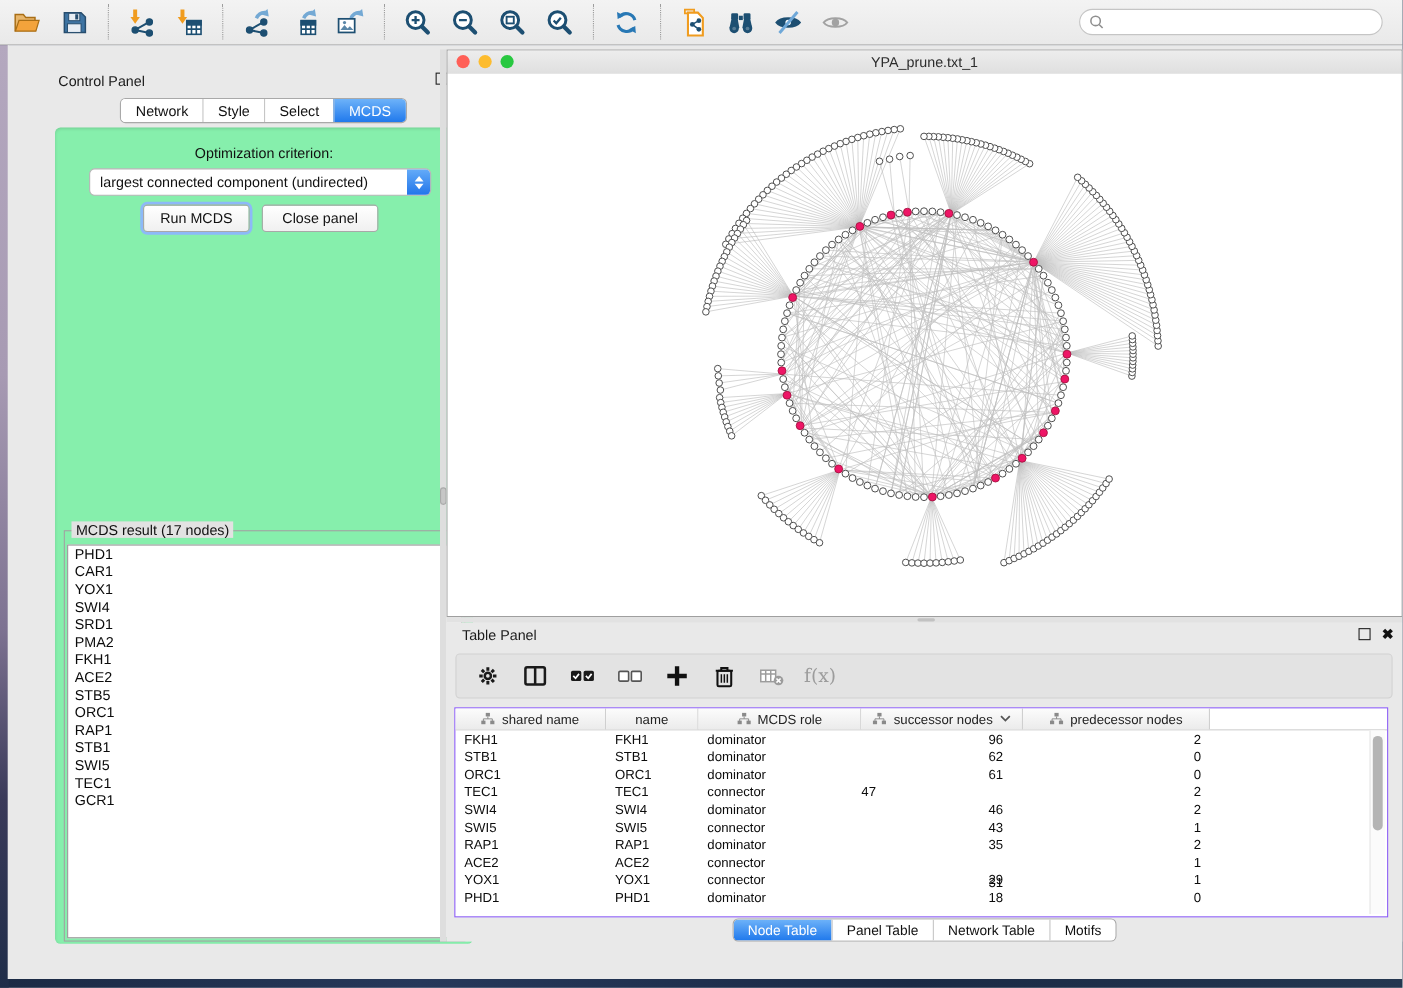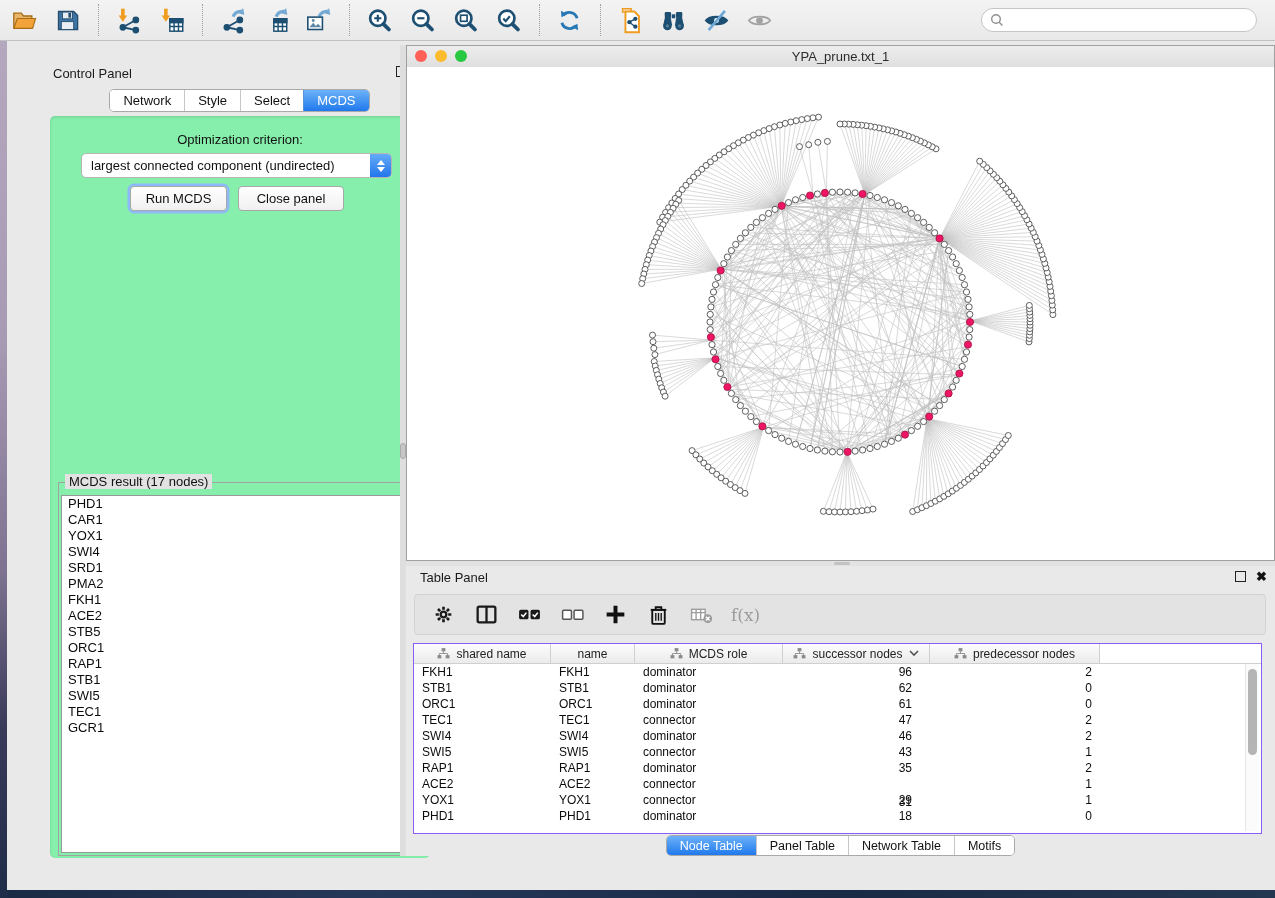--- a/index.html
+++ b/index.html
@@ -1245,21 +1245,21 @@
               <div class="t-cell" style="width: 137px; text-align: left; padding-left: 8px;">ORC1</div>
               <div class="t-cell" style="width: 84px; text-align: left; padding-left: 8px;">ORC1</div>
               <div class="t-cell" style="width: 148px; text-align: left; padding-left: 8px;">dominator</div>
               <div class="t-cell" style="width: 147px; text-align: right; padding-right: 18px;">61</div>
               <div class="t-cell" style="width: 170px; text-align: right; padding-right: 8px;">0</div>
             </div>
             <div class="t-row">
               <div class="t-cell" style="width: 137px; text-align: left; padding-left: 8px;">TEC1</div>
               <div class="t-cell" style="width: 84px; text-align: left; padding-left: 8px;">TEC1</div>
               <div class="t-cell" style="width: 148px; text-align: left; padding-left: 8px;">connector</div>
-              <div class="t-cell" style="width: 147px; text-align: right; padding-right: 18px;">47</div>
+              <div class="t-cell" style="width: 147px; text-align: left; padding-right: 18px;">47</div>
               <div class="t-cell" style="width: 170px; text-align: right; padding-right: 8px;">2</div>
             </div>
             <div class="t-row">
               <div class="t-cell" style="width: 137px; text-align: left; padding-left: 8px;">SWI4</div>
               <div class="t-cell" style="width: 84px; text-align: left; padding-left: 8px;">SWI4</div>
               <div class="t-cell" style="width: 148px; text-align: left; padding-left: 8px;">dominator</div>
               <div class="t-cell" style="width: 147px; text-align: right; padding-right: 18px;">46</div>
               <div class="t-cell" style="width: 170px; text-align: right; padding-right: 8px;">2</div>
             </div>
             <div class="t-row">

